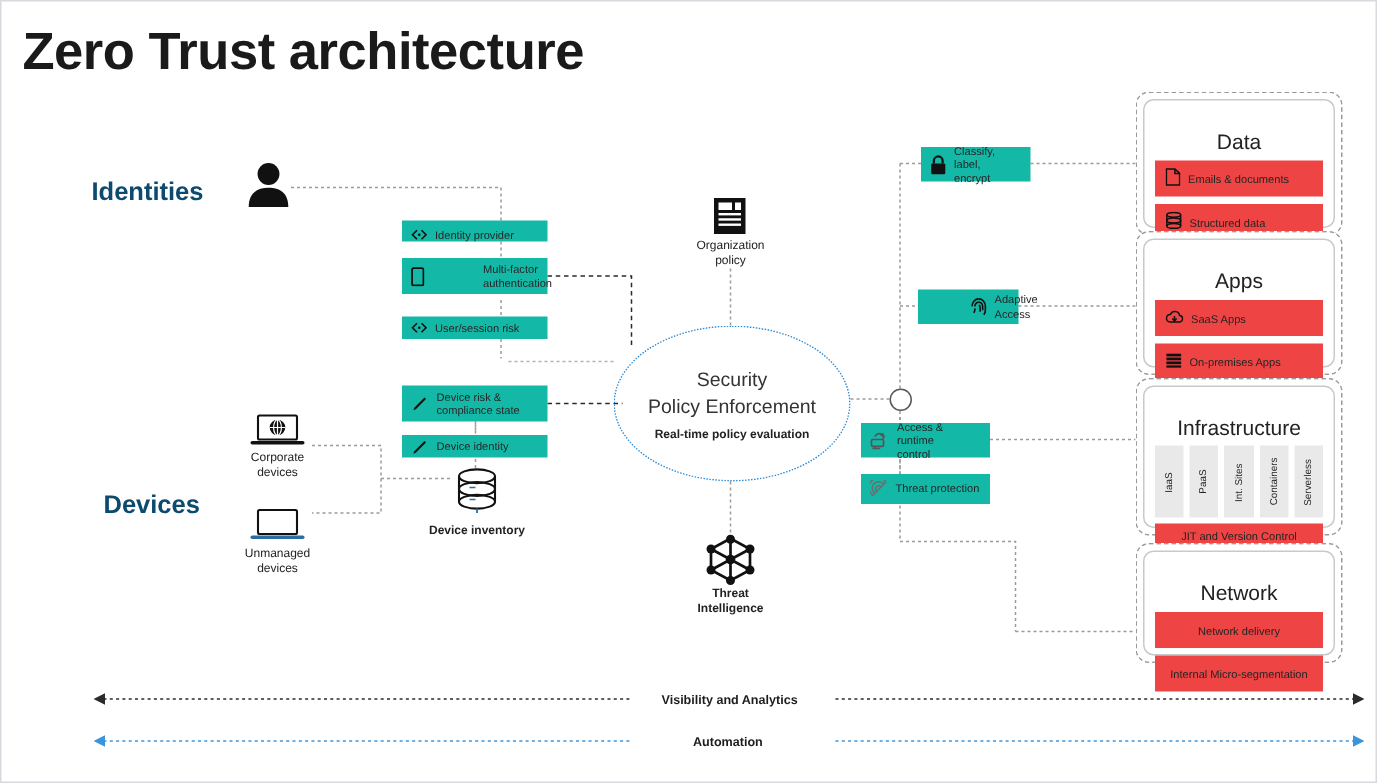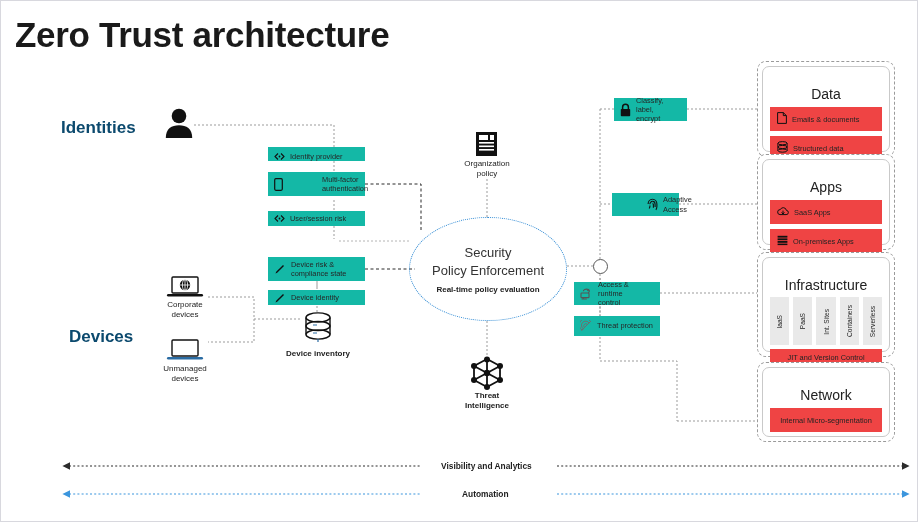--- a/index.html
+++ b/index.html
@@ -433,20 +433,23 @@
       <div class="prow ctr" style="height:17px;margin-top:4px;">
         <span>JIT and Version  Control</span>
       </div>
     </div>
   </div>
 
   <div class="abs panel" style="left:756px;top:361px;width:138px;height:80px;">
     <div class="inner">
       <h3>Network</h3>
       <div class="prow ctr">
+        <span>Network delivery</span>
+      </div>
+      <div class="prow ctr">
         <span>Internal Micro-segmentation</span>
       </div>
     </div>
   </div>
 
   <div class="abs barlabel" style="left:440px;top:460px;">Visibility and Analytics</div>
   <div class="abs barlabel" style="left:461px;top:488px;">Automation</div>
 
 </div>
 

